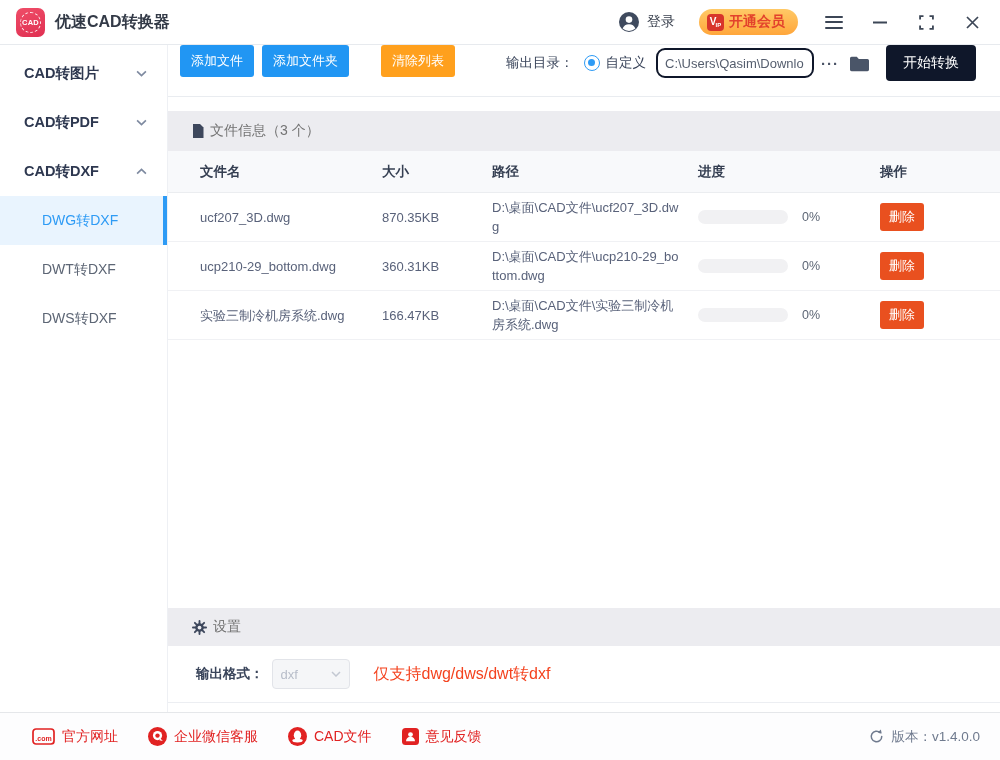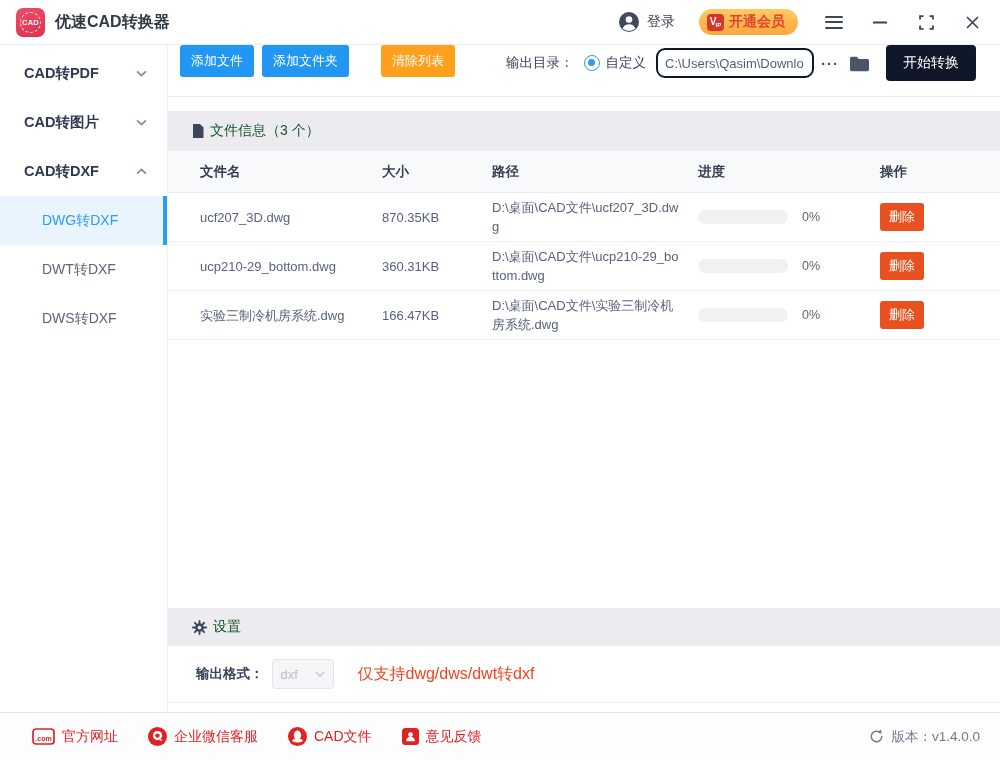--- a/index.html
+++ b/index.html
@@ -45,40 +45,40 @@
   .radio { width:16px; height:16px; border:1.5px solid #2e9bf5; border-radius:50%; margin:0 6px 0 10px; position:relative; cursor:pointer; flex:0 0 16px; }
   .radio::after { content:""; position:absolute; left:3px; top:3px; width:7px; height:7px; border-radius:50%; background:#2e9bf5; }
   .radio-label { font-size:13.5px; color:#39445a; white-space:nowrap; }
   .path-input { margin-left:10px; width:158px; height:30px; border:2px solid #0f172a; border-radius:9px; font-size:13px; color:#555e6e; padding:0 7px; font-family:inherit; outline:none; }
   .dots { margin-left:7px; font-size:15px; font-weight:bold; color:#4a5366; letter-spacing:1px; cursor:pointer; }
   .folder { margin-left:10px; cursor:pointer; display:flex; }
 
   
   .white-gap { height:14px; flex:0 0 14px; }
   .sec-header { height:40px; flex:0 0 40px; background:#ececf0; display:flex; align-items:center; padding:0 16px 0 24px; gap:6px; }
-  .sec-title { font-size:14px; color:#14532d; }
+  .sec-title { font-size:14px; color:#737373; }
   .sec-header.settings { height:38px; flex:0 0 38px; }
 
   
   .tgrid { display:grid; grid-template-columns:182px 110px 206px 182px 1fr; padding:0 24px 0 32px; align-items:center; }
   .thead { height:42px; flex:0 0 42px; background:#f8f9fb; border-bottom:1px solid #ebedf0; }
   .thead span { font-size:13.5px; font-weight:bold; color:#353f52; }
   .trow { min-height:48px; border-bottom:1px solid #f0f1f4; background:#fff; }
   .cell { font-size:13px; color:#59627a; line-height:19px; padding:5px 18px 5px 0; word-break:break-all; }
   .prog-cell { display:flex; align-items:center; }
   .prog-track { width:90px; height:14px; border-radius:7px; background:#f1f1f3; position:relative; overflow:hidden; }
   .prog-fill { height:100%; background:#2e9bf5; border-radius:7px; }
   .prog-pct { margin-left:14px; font-size:12.5px; color:#5d6675; }
   .del-btn { background:#e9501f; color:#fff; border:none; border-radius:3px; font-size:13px; padding:5px 9px; cursor:pointer; font-family:inherit; }
   .spacer { flex:1 1 auto; }
 
   
   .settings-body { height:57px; flex:0 0 57px; display:flex; align-items:center; padding-left:28px; border-bottom:1px solid #eceef2; }
   .fmt-label { font-size:13.5px; font-weight:bold; color:#39445a; }
-  .fmt-select { margin-left:8px; width:62px; height:30px; border:1px solid #e2e4e9; background:#f5f6f8; border-radius:4px; display:flex; align-items:center; padding:0 8px; cursor:default; }
+  .fmt-select { margin-left:8px; width:78px; height:30px; border:1px solid #e2e4e9; background:#f5f6f8; border-radius:4px; display:flex; align-items:center; padding:0 8px; cursor:default; }
   .fmt-value { font-size:13px; color:#b7bdc9; }
   .fmt-select svg { margin-left:auto; }
   .fmt-note { margin-left:24px; font-size:16px; color:#f4431f; }
 
   
   .footer { height:48px; flex:0 0 48px; border-top:1px solid #e5e7ea; display:flex; align-items:center; padding:0 20px 0 32px; background:#fdfdfe; }
   .f-link { display:flex; align-items:center; gap:7px; color:#e12222; font-size:14px; cursor:pointer; margin-right:30px; }
   .version { margin-left:auto; display:flex; align-items:center; gap:7px; color:#6f7a8e; font-size:13.5px; }
 </style>
 </head>
@@ -129,27 +129,27 @@
           <path d="M1 1l11 11M12 1L1 12" stroke="#3c4656" stroke-width="1.7"></path>
         </svg>
       </div>
     </div>
   </header>
 
   <div class="body">
 
     <nav class="sidebar">
       <div class="side-group">
-        <span class="lbl">CAD转PDF</span>
+        <span class="lbl">CAD转图片</span>
         <svg width="11" height="7" viewBox="0 0 10 6">
             <path d="M1 1l4 4 4-4" stroke="#7e8aa0" stroke-width="1.5" fill="none"></path>
           </svg>
       </div>
       <div class="side-group">
-        <span class="lbl">CAD转图片</span>
+        <span class="lbl">CAD转PDF</span>
         <svg width="11" height="7" viewBox="0 0 10 6">
             <path d="M1 1l4 4 4-4" stroke="#7e8aa0" stroke-width="1.5" fill="none"></path>
           </svg>
       </div>
       <div class="side-group">
         <span class="lbl">CAD转DXF</span>
         <svg width="11" height="7" viewBox="0 0 10 6">
             <path d="M1 5l4-4 4 4" stroke="#7e8aa0" stroke-width="1.5" fill="none"></path>
           </svg>
       </div>

